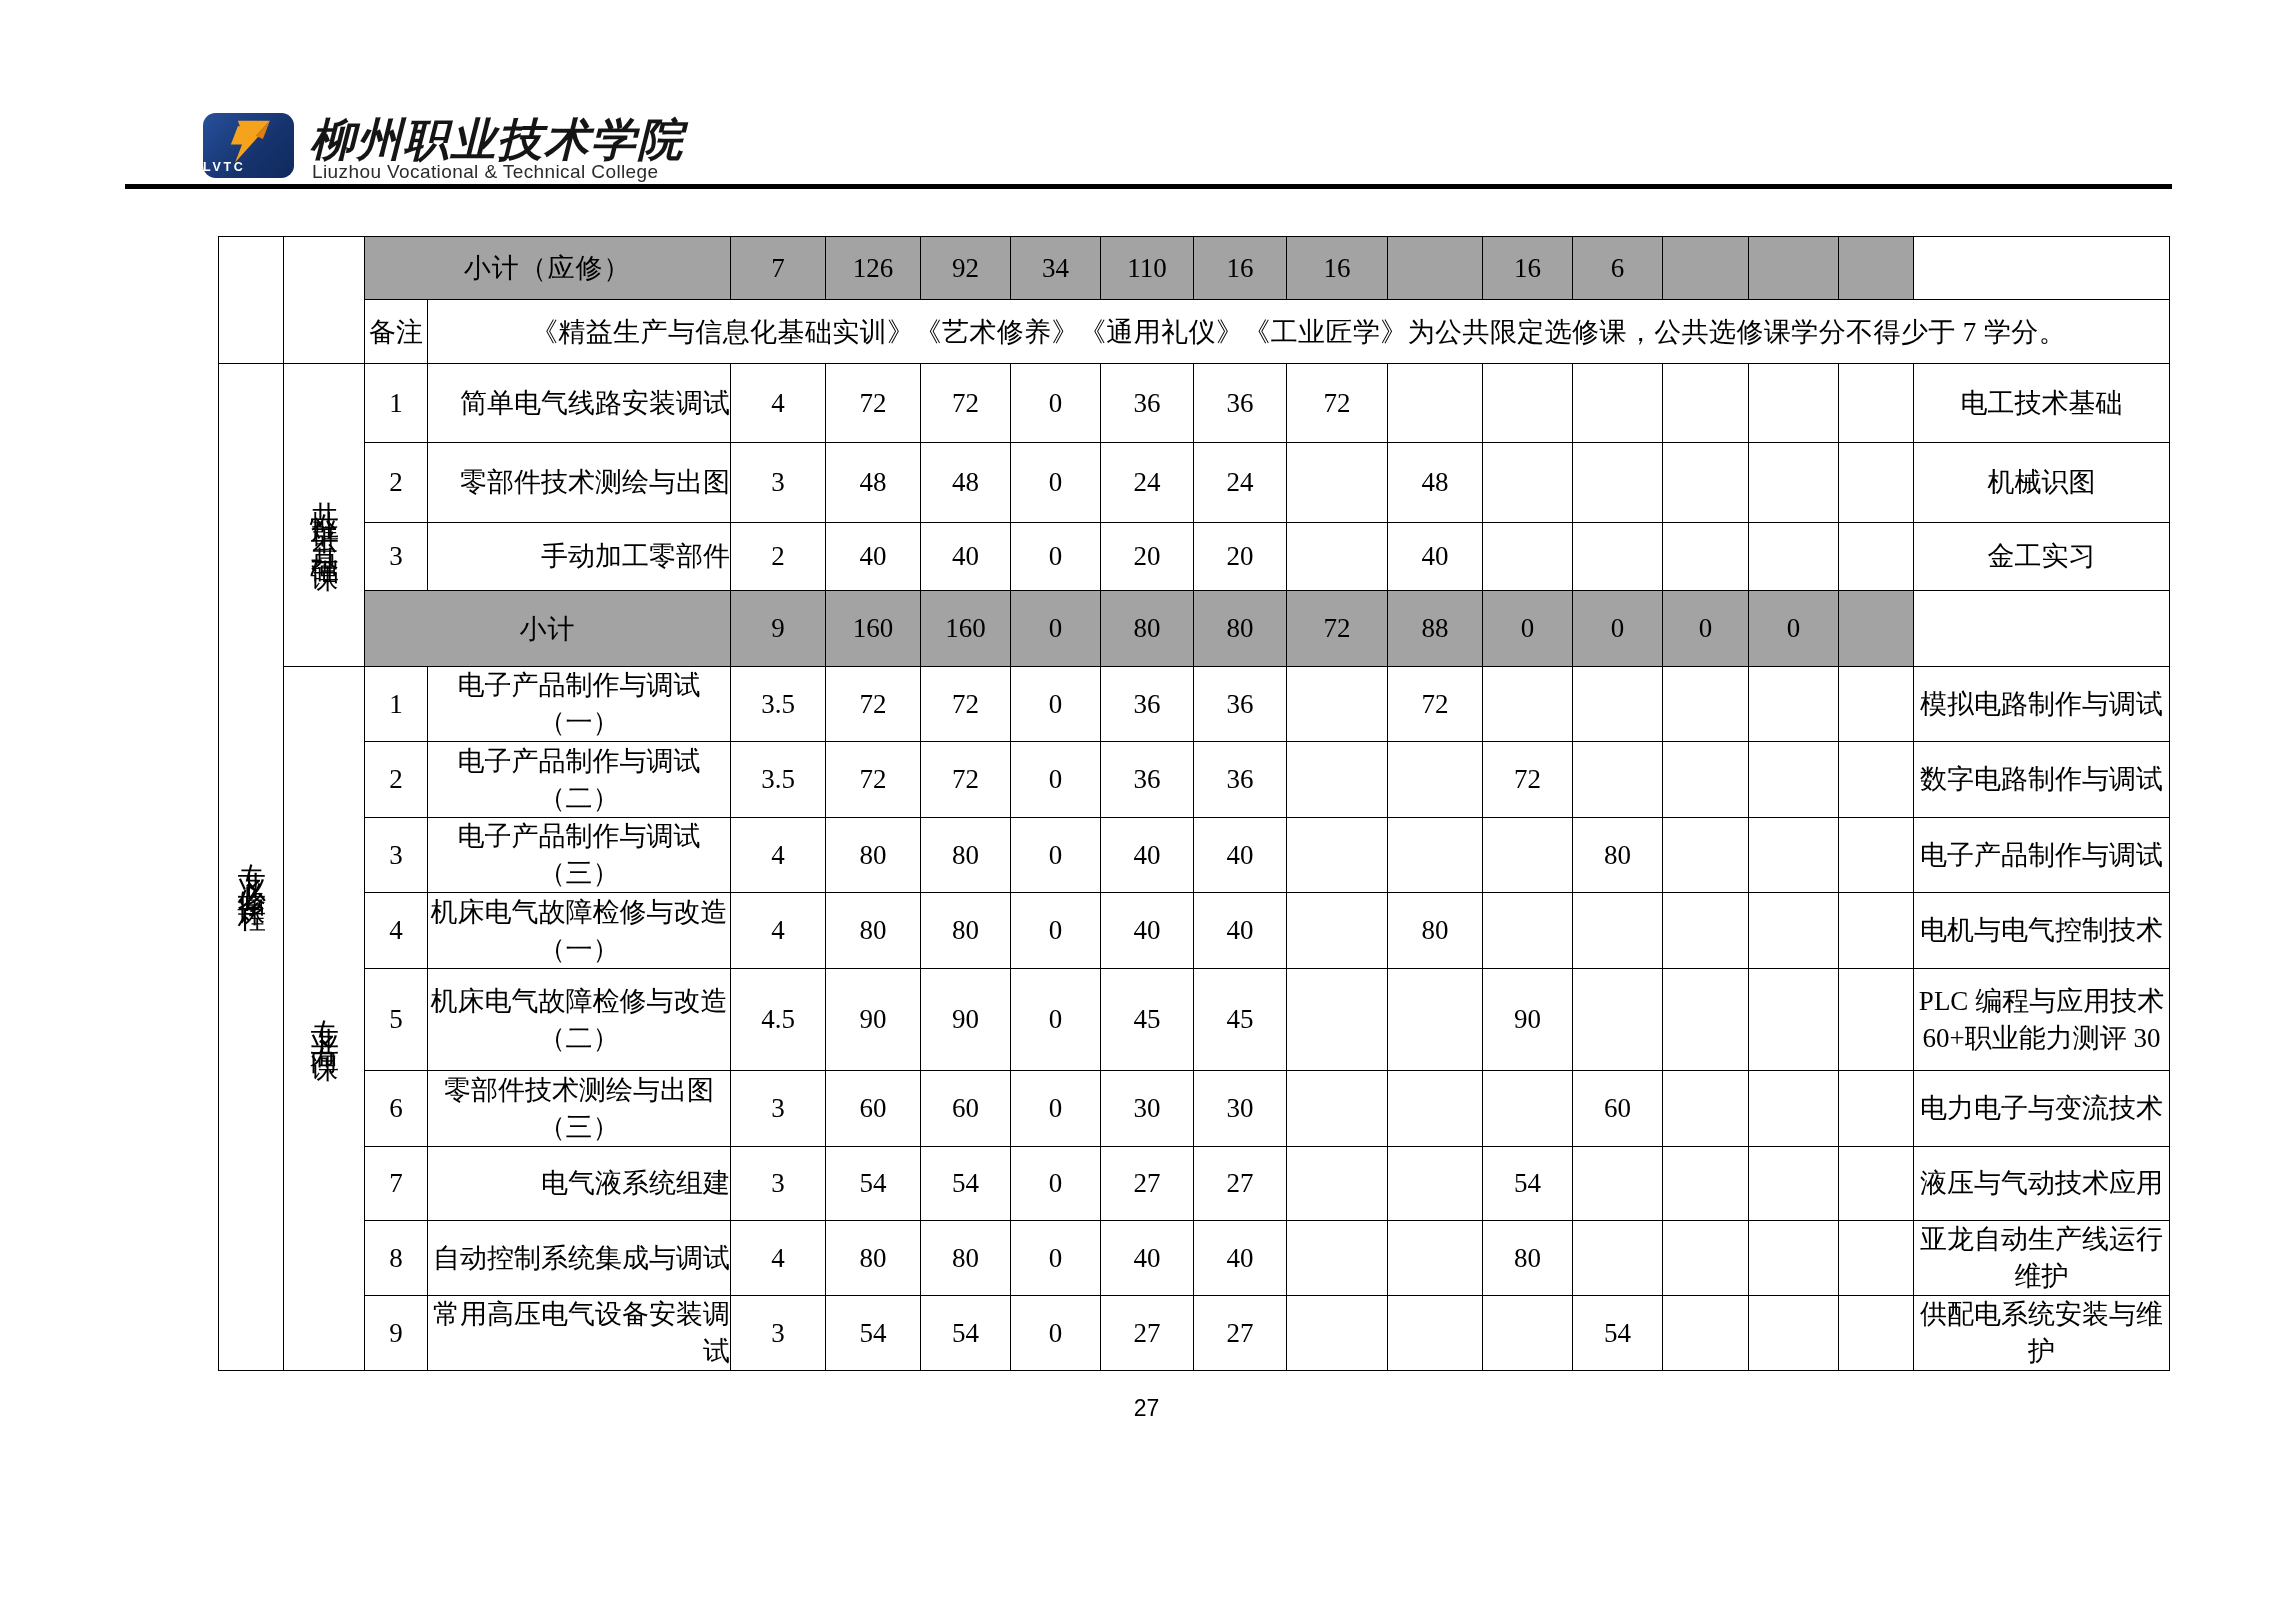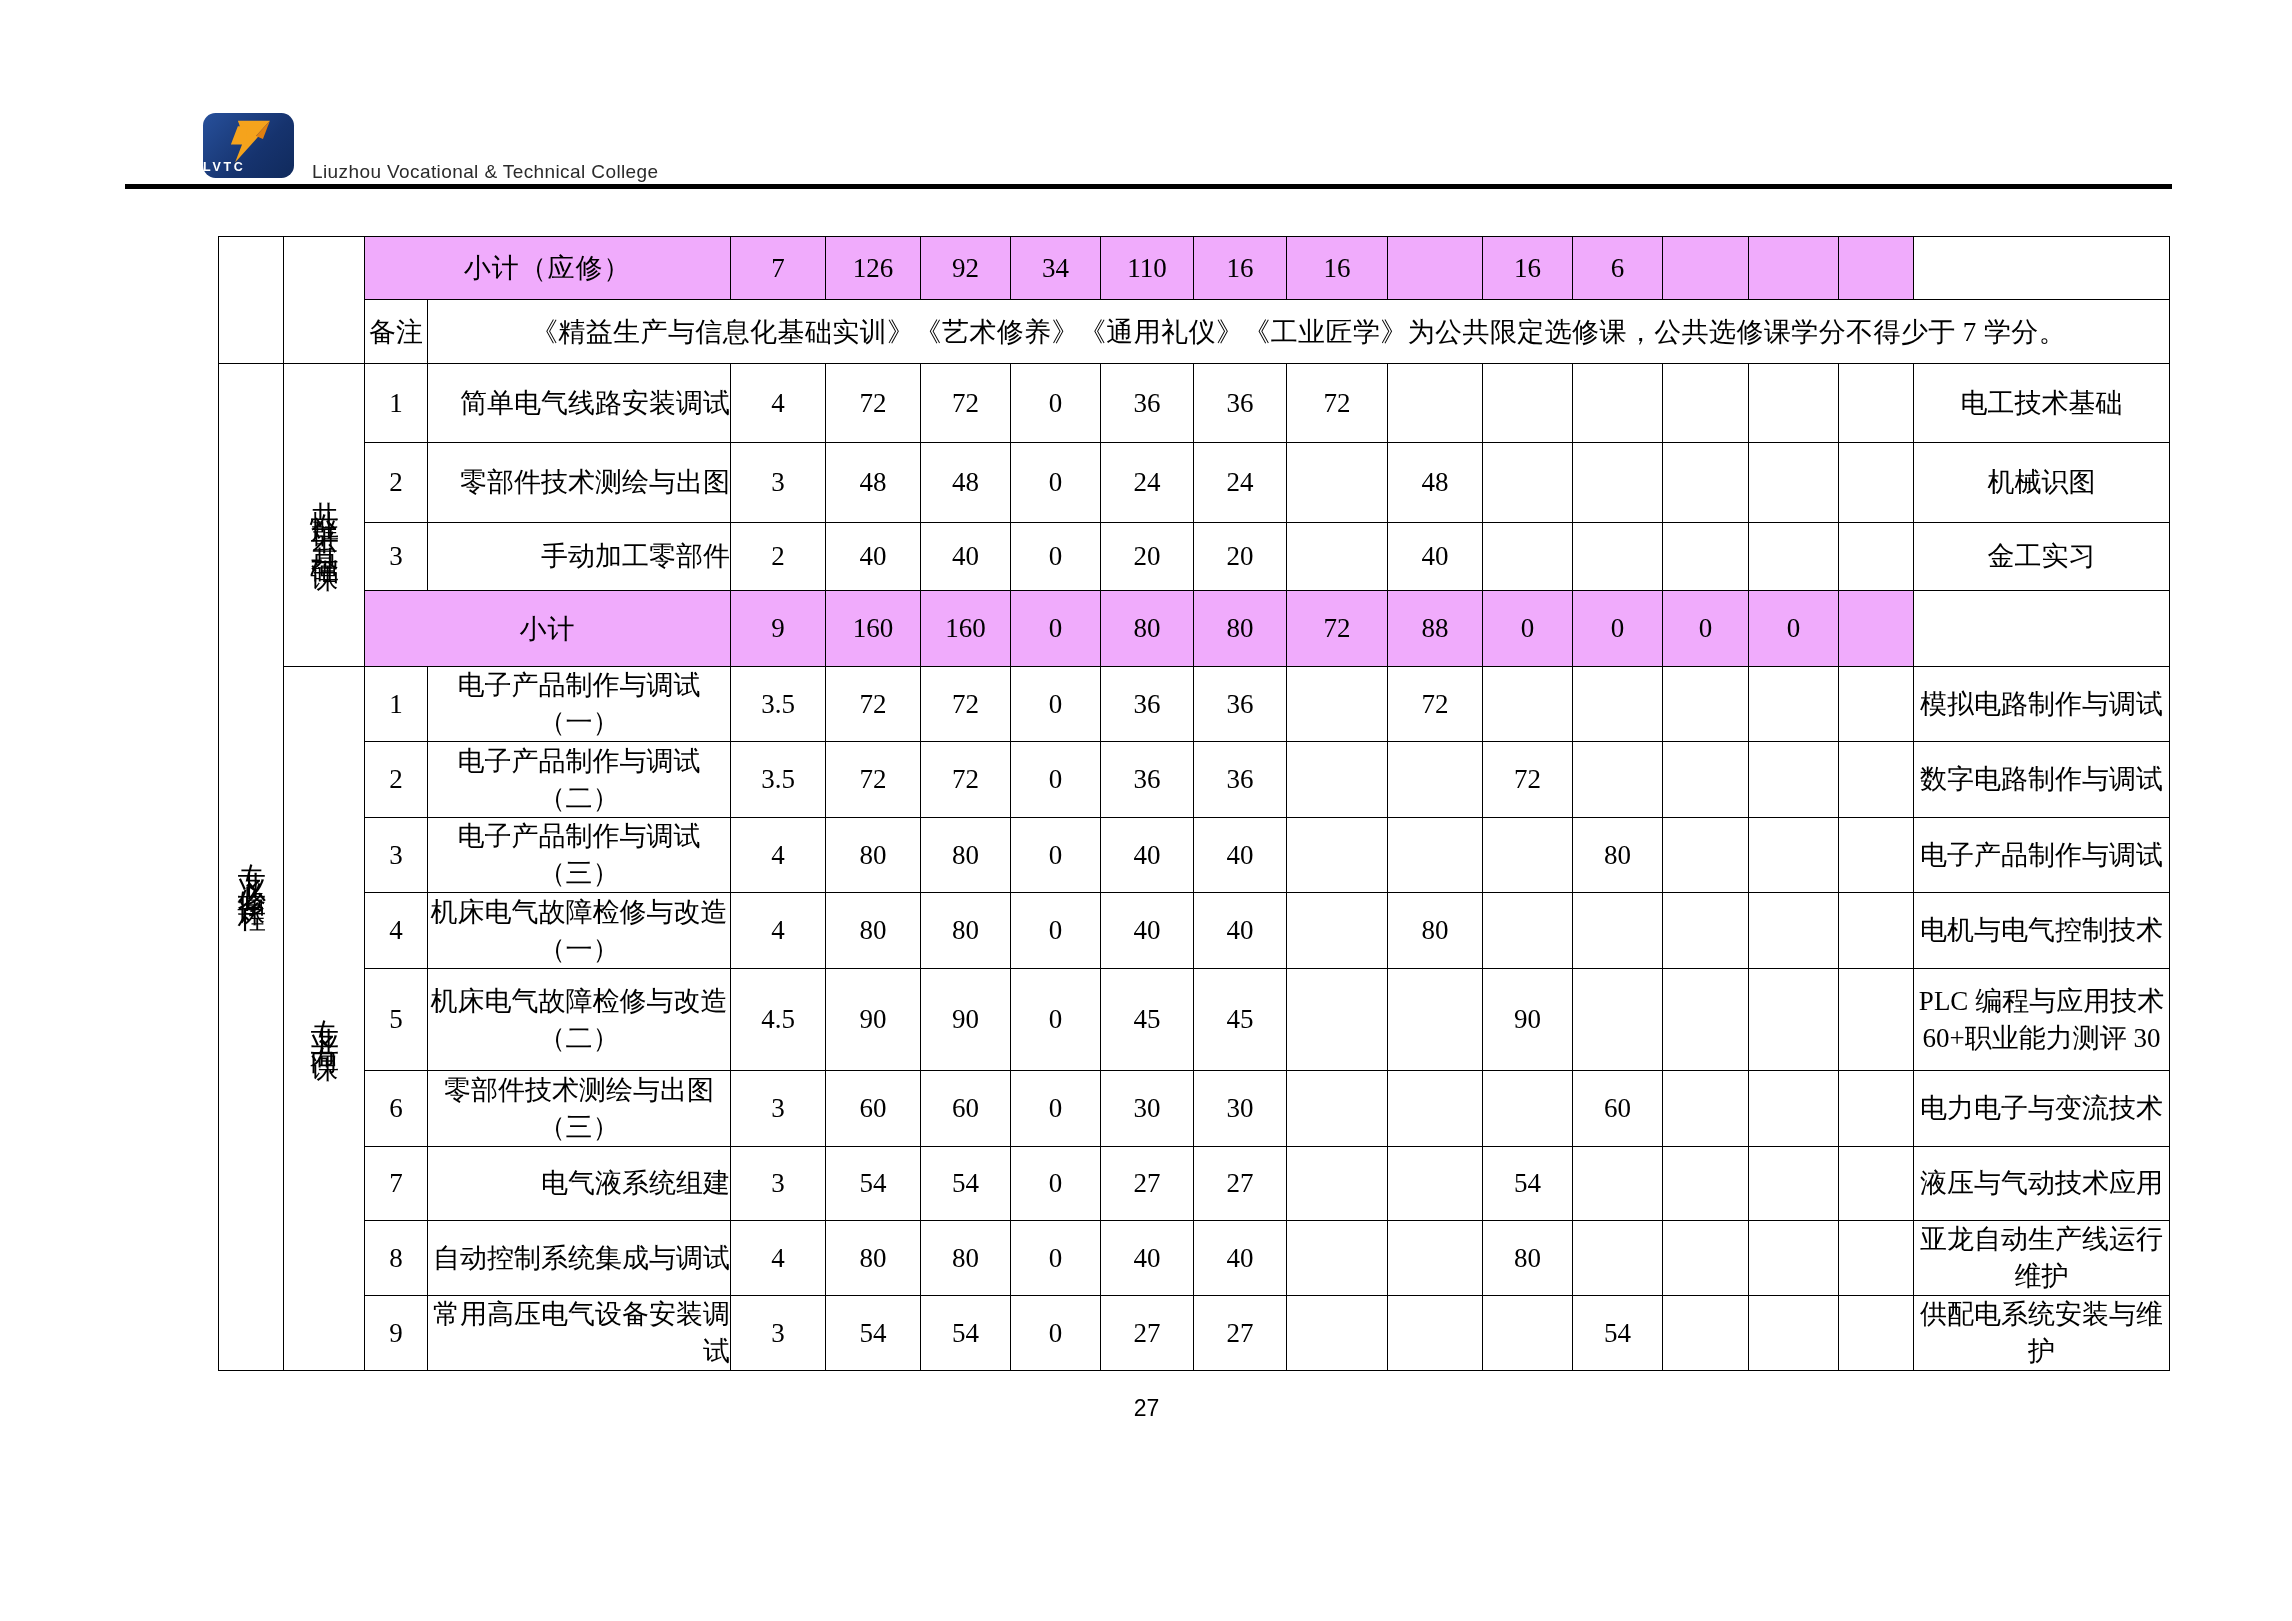--- a/index.html
+++ b/index.html
@@ -42,21 +42,21 @@
   table.t { border-collapse:collapse; table-layout:fixed; }
   table.t td {
     border:1.8px solid #000; text-align:center; vertical-align:middle;
     font-size:27px; padding:0; overflow:hidden;
   }
   td.bt { border-top-width:2.7px; }
   td.bb { border-bottom-width:2.7px; }
   td.bl { border-left-width:2.7px; }
   td.br { border-right-width:2.7px; }
   td.noTop { border-top:none; }
-  td.gray { background:#f0abfc; }
+  td.gray { background:#a3a3a3; }
   td.hv { border-left-width:2.7px; border-right-width:2.7px; border-bottom-width:2.7px;
           vertical-align:top; padding-top:7.1px; }
   td.lbl { font-size:28px; letter-spacing:0.9px; }
   td.num { font-size:27px; }
   td.name { font-size:28.5px; padding:1.8px 12.5px; line-height:37px; }
   td.name.la { text-align:right; }
   td.remark { font-size:28.5px; padding:1.8px 19.6px; line-height:37px; text-align:left; }
   td.remark.ca { text-align:center; }
   td.noteLbl { font-size:27px; padding:0 7.1px; line-height:36px; }
   td.noteTxt { font-size:28px; font-weight:normal; text-align:left; padding:0 3.6px 0 16px;
@@ -78,20 +78,21 @@
 <div id="page">
 
   <div id="logo-box">
     <svg id="logo-glyph" width="70" height="46" viewBox="0 0 100 66">
       <polygon points="34,4 80,4 60,26 42,26" fill="#f5a31c"></polygon>
       <polygon points="46,26 64,26 30,64 40,38 24,38 34,12 48,12" fill="#f5a31c"></polygon>
       <polygon points="60,26 80,4 70,30" fill="#e07f10"></polygon>
     </svg>
     <div class="abbr">LVTC</div>
   </div>
+  <div class="cn-name">柳州职业技术学院</div>
   <div class="en-name">Liuzhou Vocational &amp; Technical College</div>
   <div class="header-rule"></div>
 
   <div id="curriculum">
     <table class="t">
       <colgroup>
         <col style="width:65px">
           <col style="width:81px">
           <col style="width:63px">
           <col style="width:303px">

